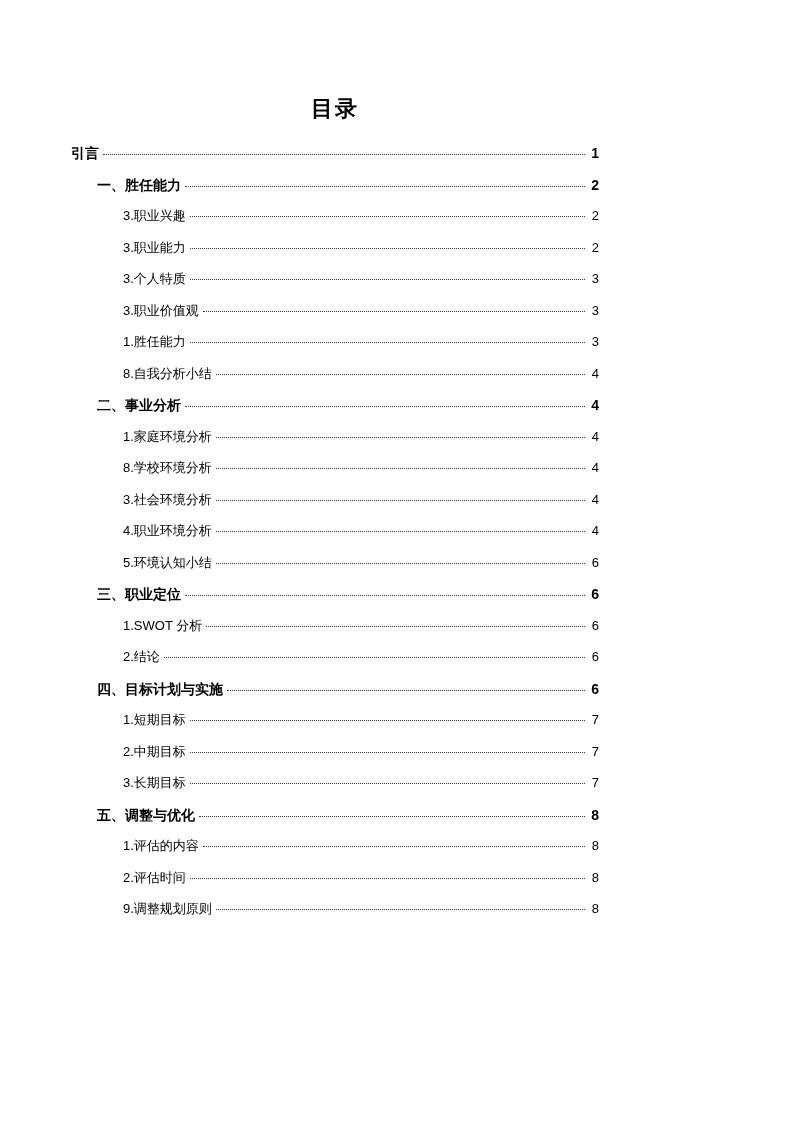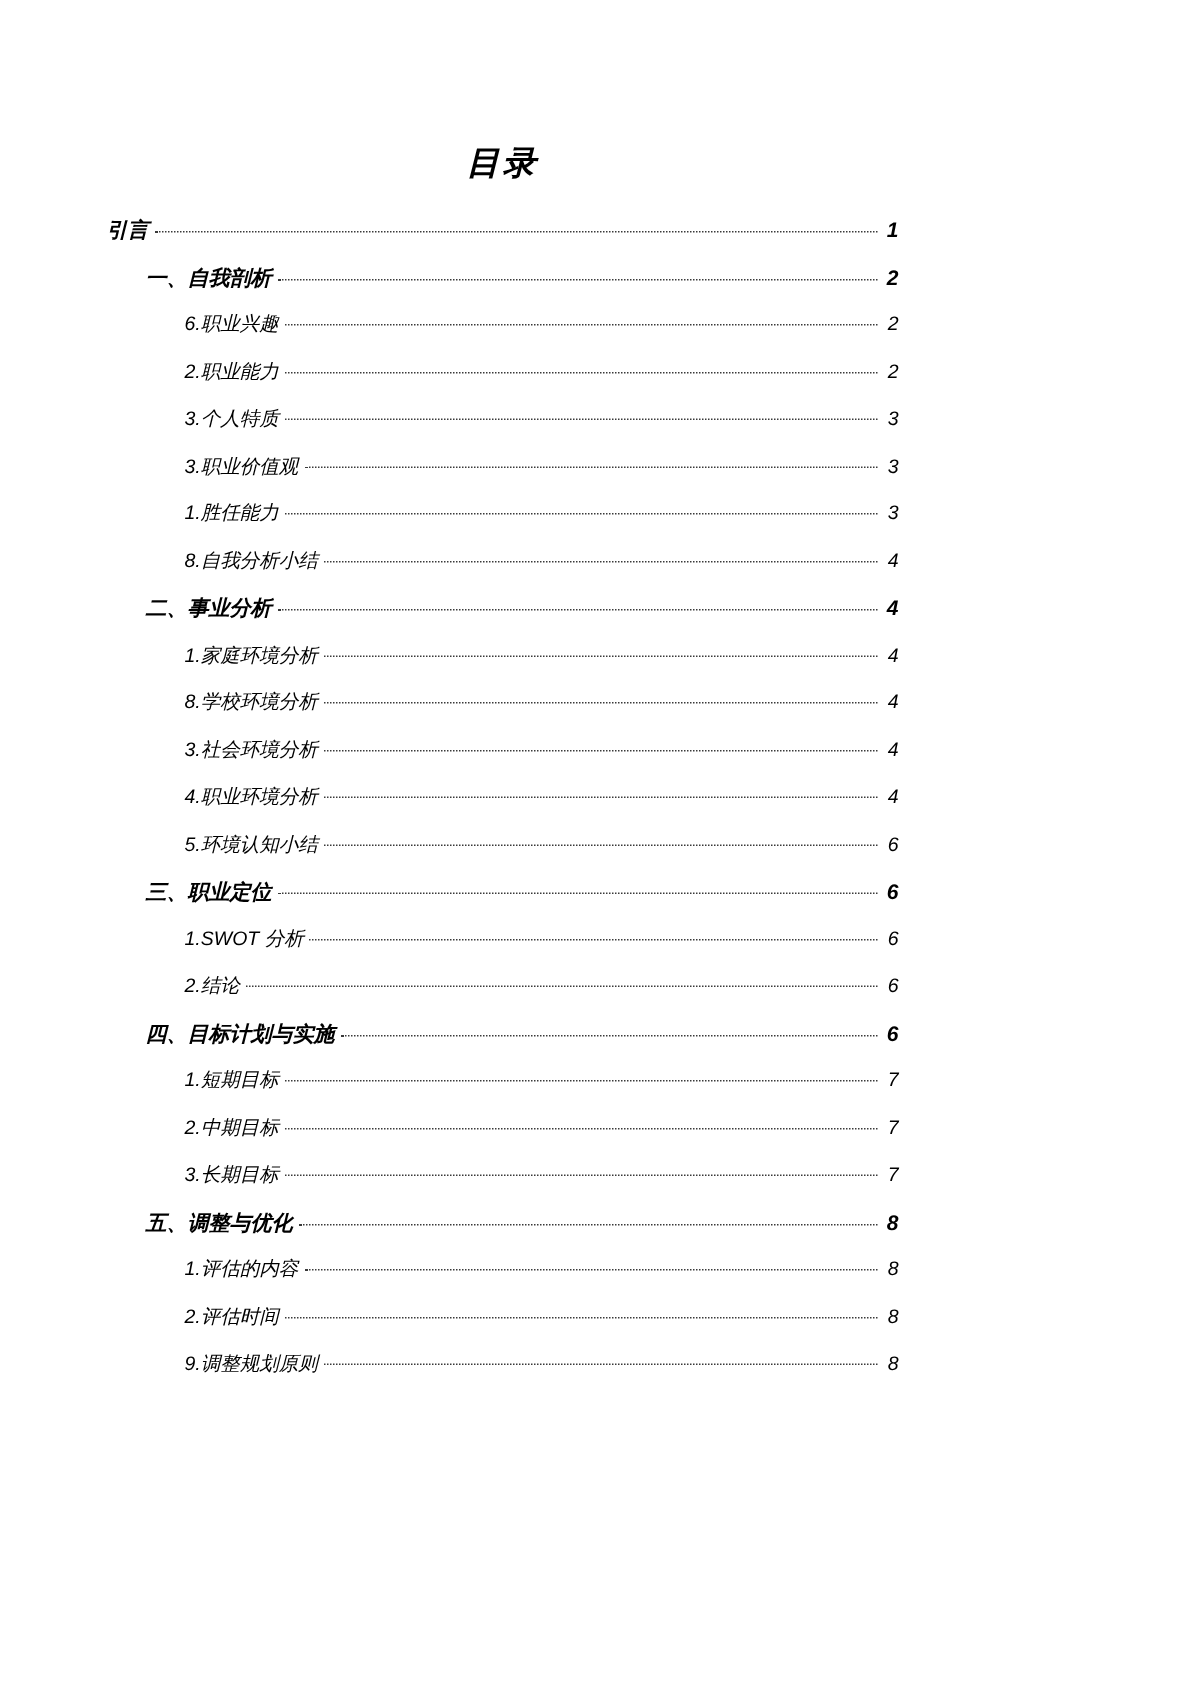--- a/index.html
+++ b/index.html
@@ -14,21 +14,20 @@
     color: #000000;
     position: relative;
     overflow: hidden;
   }
   .page {
     width: 670px;
     height: 1122px;
     box-sizing: border-box;
     padding: 0;
     position: relative;
-    font-style: italic;
   }
   .doc-title {
     text-align: center;
     font-size: 22px;
     font-weight: bold;
     letter-spacing: 2px;
     margin: 0;
     padding-top: 98px;
     padding-bottom: 0;
     line-height: 1;
@@ -95,31 +94,31 @@
 
   <h1 class="doc-title">目录</h1>
 
   <div class="toc">
       <div class="toc-row lvl1">
         <span class="label">引言</span>
         <span class="leader"></span>
         <span class="page-num">1</span>
       </div>
       <div class="toc-row lvl-chapter">
-        <span class="label">一、自我剖析</span>
+        <span class="label">一、胜任能力</span>
         <span class="leader"></span>
         <span class="page-num">2</span>
       </div>
       <div class="toc-row lvl2">
-        <span class="label">6.职业兴趣</span>
+        <span class="label">3.职业兴趣</span>
         <span class="leader"></span>
         <span class="page-num">2</span>
       </div>
       <div class="toc-row lvl2">
-        <span class="label">2.职业能力</span>
+        <span class="label">3.职业能力</span>
         <span class="leader"></span>
         <span class="page-num">2</span>
       </div>
       <div class="toc-row lvl2">
         <span class="label">3.个人特质</span>
         <span class="leader"></span>
         <span class="page-num">3</span>
       </div>
       <div class="toc-row lvl2">
         <span class="label">3.职业价值观</span>

